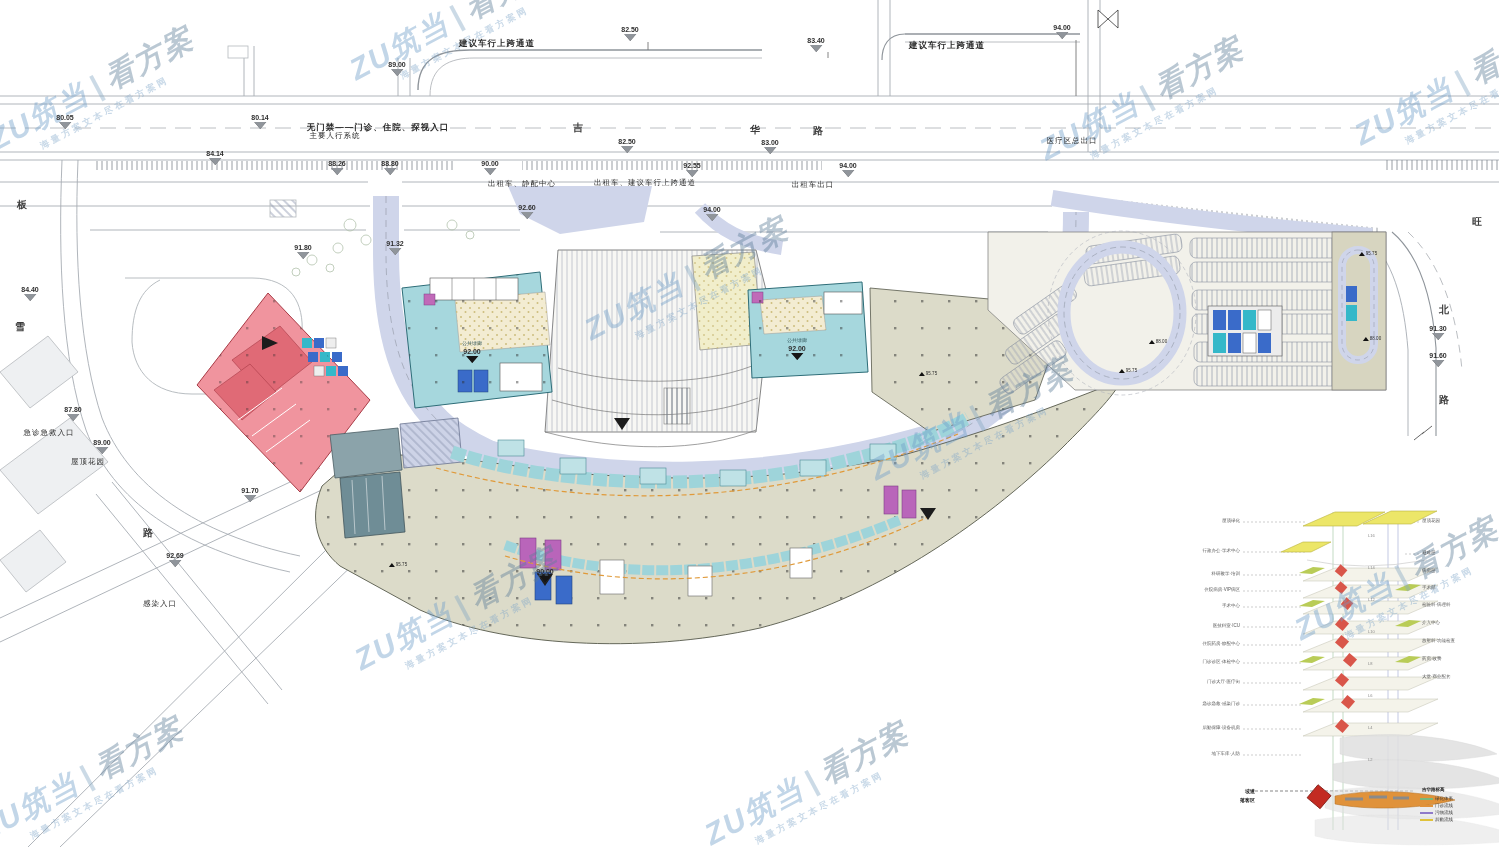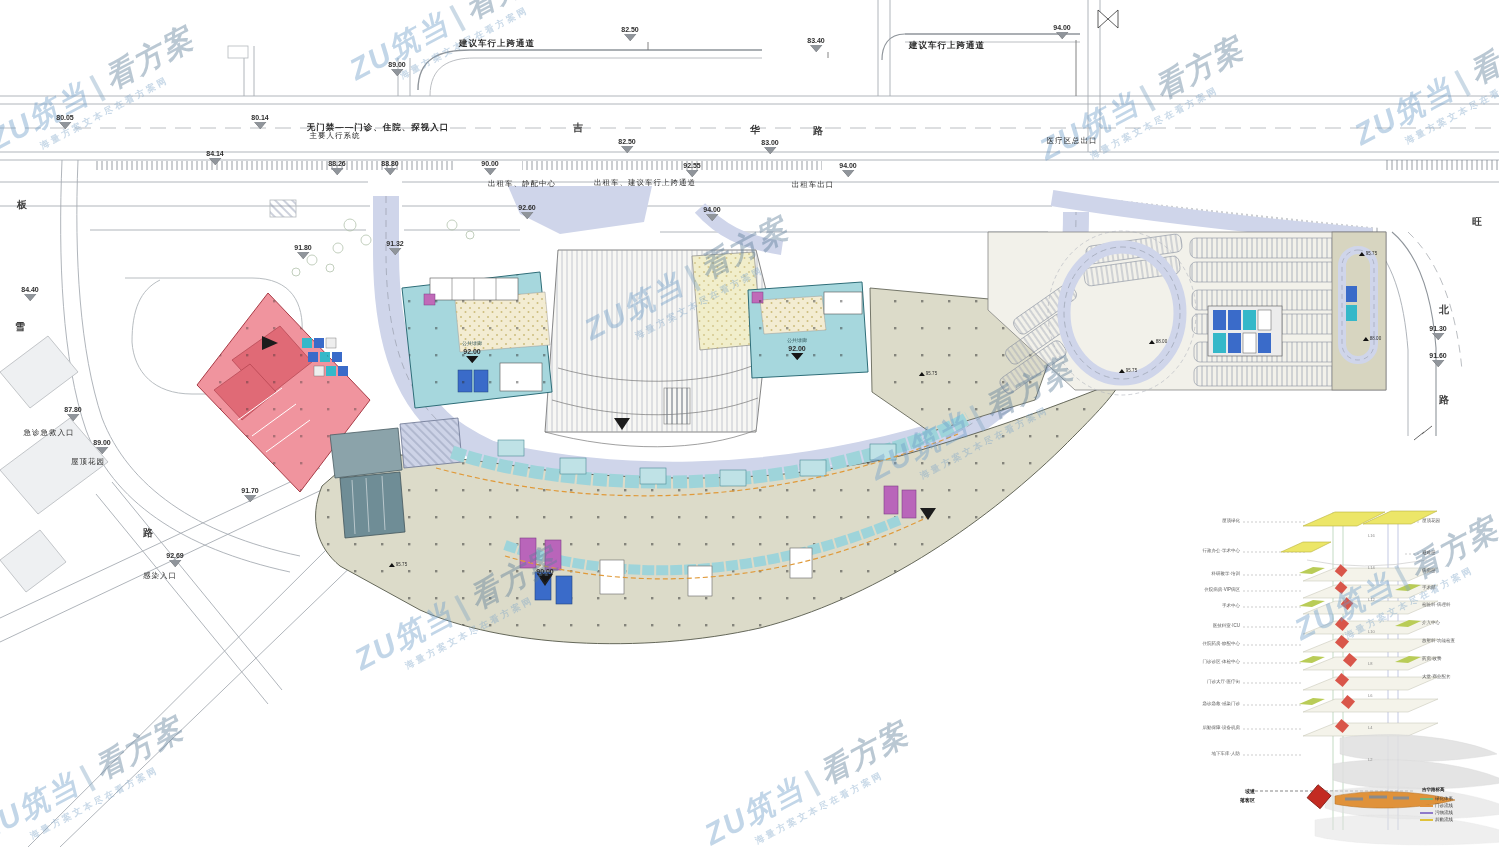--- a/index.html
+++ b/index.html
@@ -407,21 +407,21 @@
   <div class="lab" style="left:497px;top:44px;">建议车行上跨通道</div>
   <div class="lab" style="left:947px;top:46px;">建议车行上跨通道</div>
   <div class="lab" style="left:378px;top:128px;">无门禁——门诊、住院、探视入口</div>
   <div class="lab small" style="left:302px;top:136px;margin-left:33px;">主要人行系统</div>
   <div class="lab small" style="left:522px;top:184px;">出租车、静配中心</div>
   <div class="lab small" style="left:645px;top:183px;">出租车、建议车行上跨通道</div>
   <div class="lab small" style="left:813px;top:185px;">出租车出口</div>
   <div class="lab small" style="left:1072px;top:141px;">医疗区总出口</div>
   <div class="lab small" style="left:49px;top:433px;">急诊急救入口</div>
   <div class="lab small" style="left:88px;top:462px;">屋顶花园</div>
-  <div class="lab small" style="left:160px;top:576px;">感染入口</div>
+  <div class="lab small" style="left:160px;top:604px;">感染入口</div>
   <div class="lab tiny" style="left:472px;top:343px;">公共绿廊</div>
   <div class="lab tiny" style="left:797px;top:340px;">公共绿廊</div>
 
   <div class="rchar" style="left:578px;top:128px;">吉</div>
   <div class="rchar" style="left:755px;top:130px;">华</div>
   <div class="rchar" style="left:818px;top:131px;">路</div>
   <div class="rchar" style="left:22px;top:205px;">板</div>
   <div class="rchar" style="left:20px;top:327px;">雪</div>
   <div class="rchar" style="left:148px;top:533px;">路</div>
   <div class="rchar" style="left:1477px;top:222px;">旺</div>

